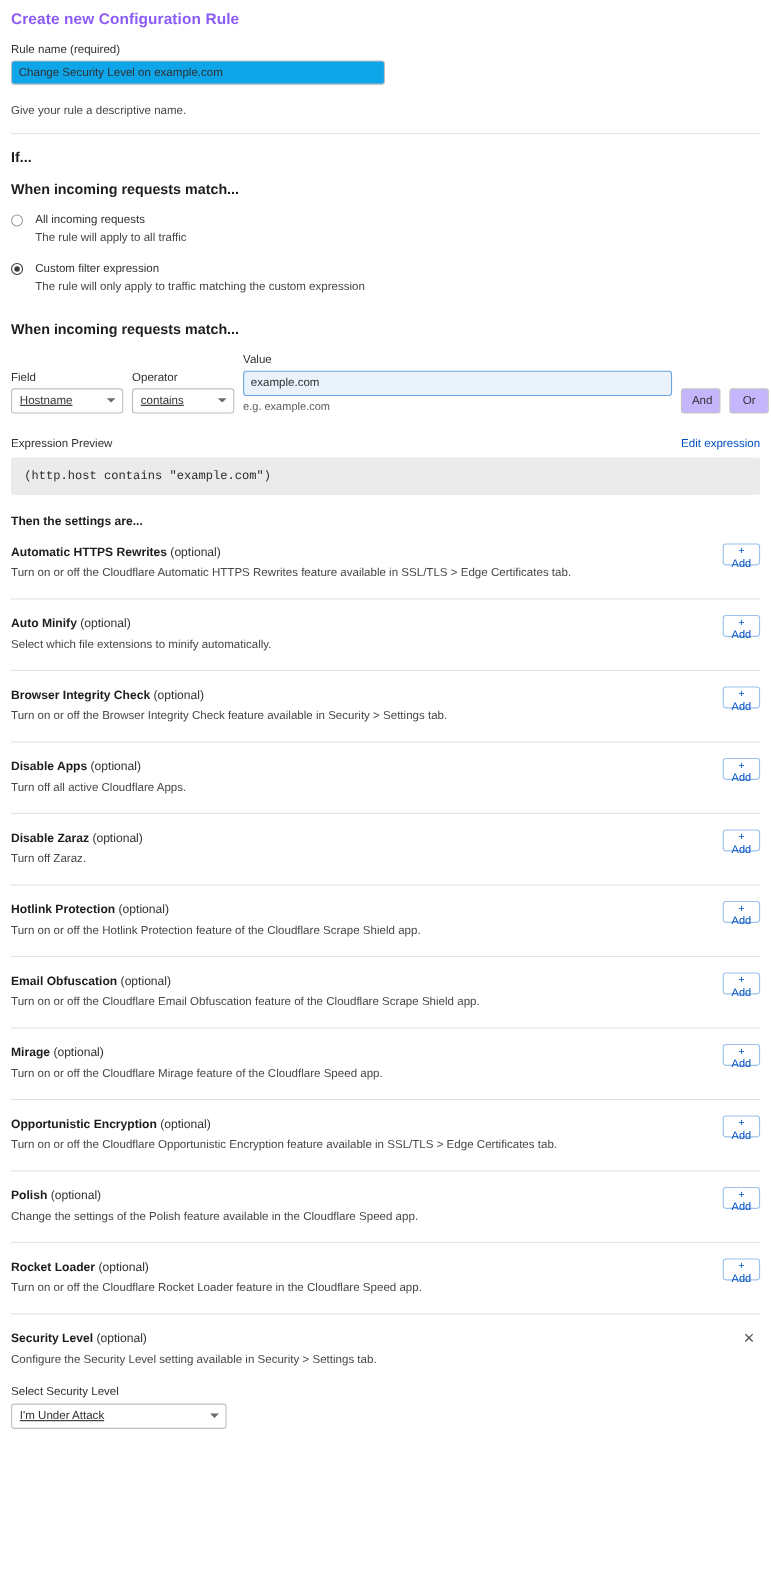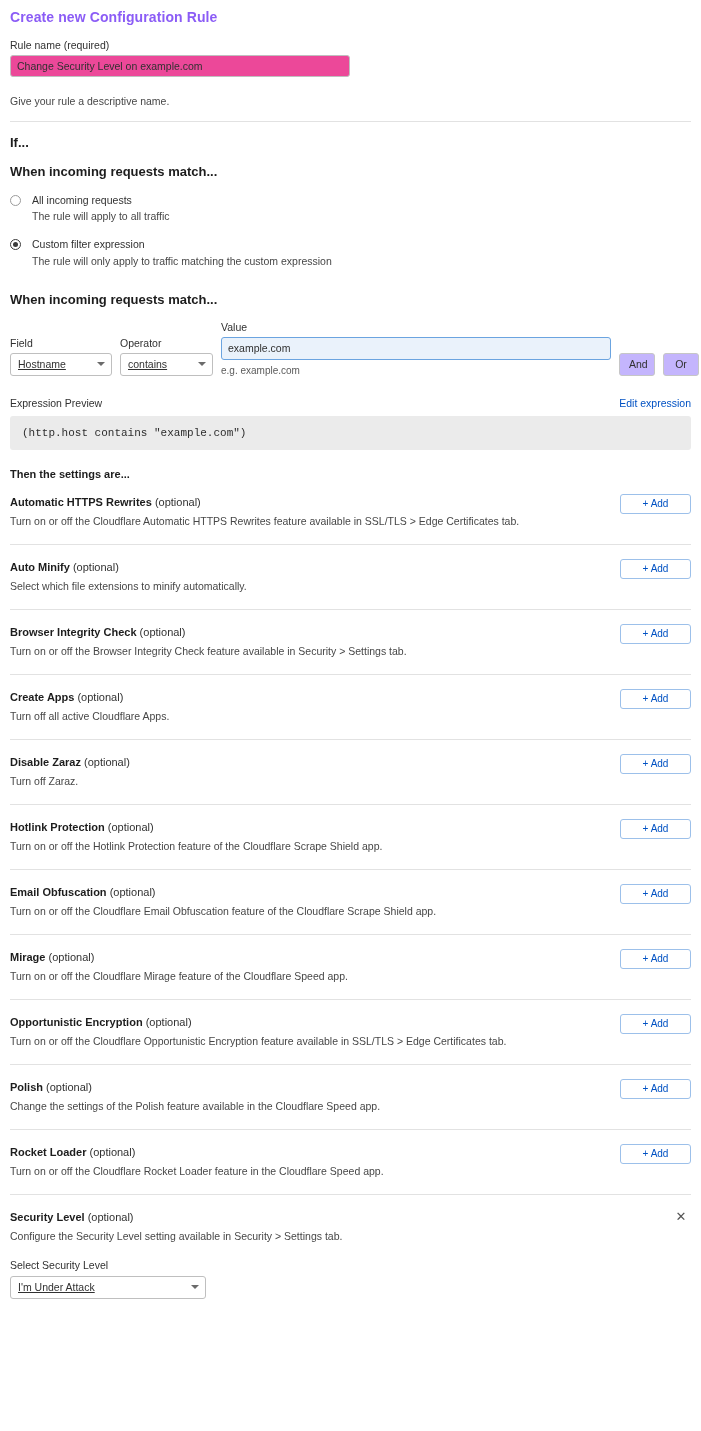--- a/index.html
+++ b/index.html
@@ -37,21 +37,21 @@
   }
   input.text-input {
     width: 340px;
     height: 22px;
     padding: 2px 6px;
     font-size: 10.5px;
     font-family: "Liberation Sans", sans-serif;
     color: #313131;
     border: 1px solid #bfbfbf;
     border-radius: 3px;
-    background: #ec4899;
+    background: #0ea5e9;
     outline: none;
   }
   .divider {
     border: none;
     border-top: 1px solid #e2e2e2;
     margin: 14px 0 0 0;
   }
   .section-title {
     font-size: 13px;
     font-weight: bold;
@@ -217,21 +217,21 @@
   }
   .setting-desc {
     font-size: 10.5px;
     color: #474747;
     margin-top: 7px;
   }
   .add-btn {
     position: absolute;
     right: 0;
     top: 14px;
-    width: 71px;
+    width: 34px;
     height: 20px;
     font-size: 10px;
     color: #0051c3;
     background: #fff;
     border: 1px solid #9cc0ea;
     border-radius: 3px;
     cursor: pointer;
     font-family: "Liberation Sans", sans-serif;
   }
   .close-btn {
@@ -348,21 +348,21 @@
     <div class="setting-name">
       <span>Browser Integrity Check</span>
       <span class="opt">(optional)</span>
     </div>
     <div class="setting-desc">Turn on or off the Browser Integrity Check feature available in Security &gt; Settings tab.</div>
     <button class="add-btn">+ Add</button>
   </div>
 
   <div class="setting">
     <div class="setting-name">
-      <span>Create Apps</span>
+      <span>Disable Apps</span>
       <span class="opt">(optional)</span>
     </div>
     <div class="setting-desc">Turn off all active Cloudflare Apps.</div>
     <button class="add-btn">+ Add</button>
   </div>
 
   <div class="setting">
     <div class="setting-name">
       <span>Disable Zaraz</span>
       <span class="opt">(optional)</span>

